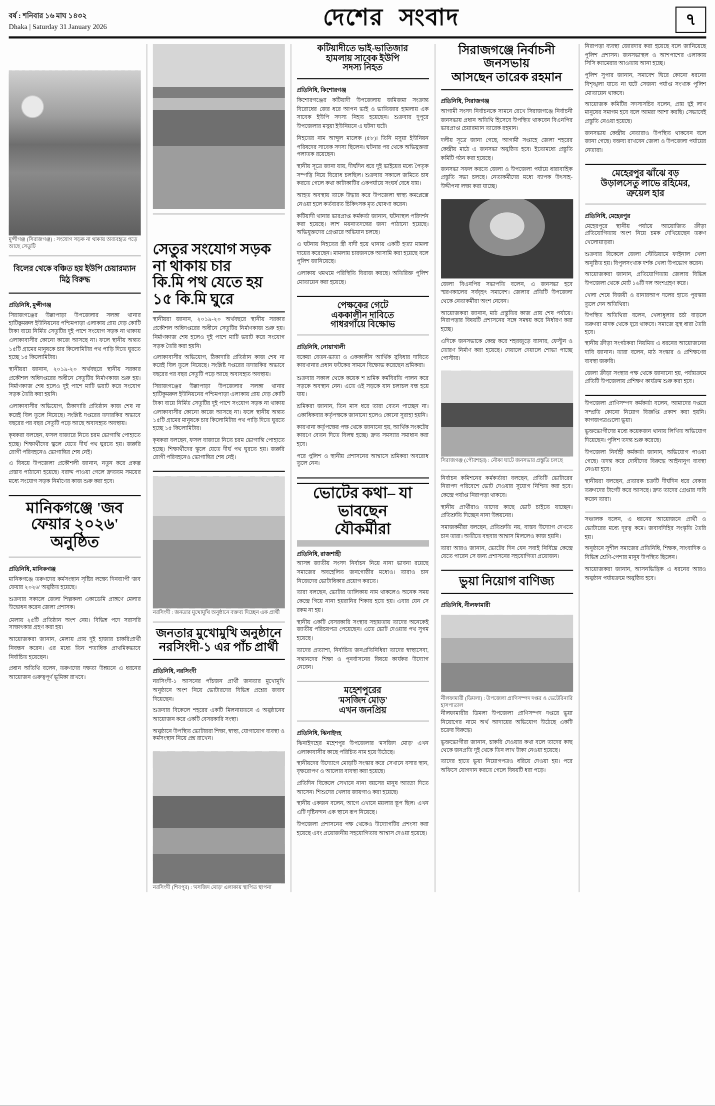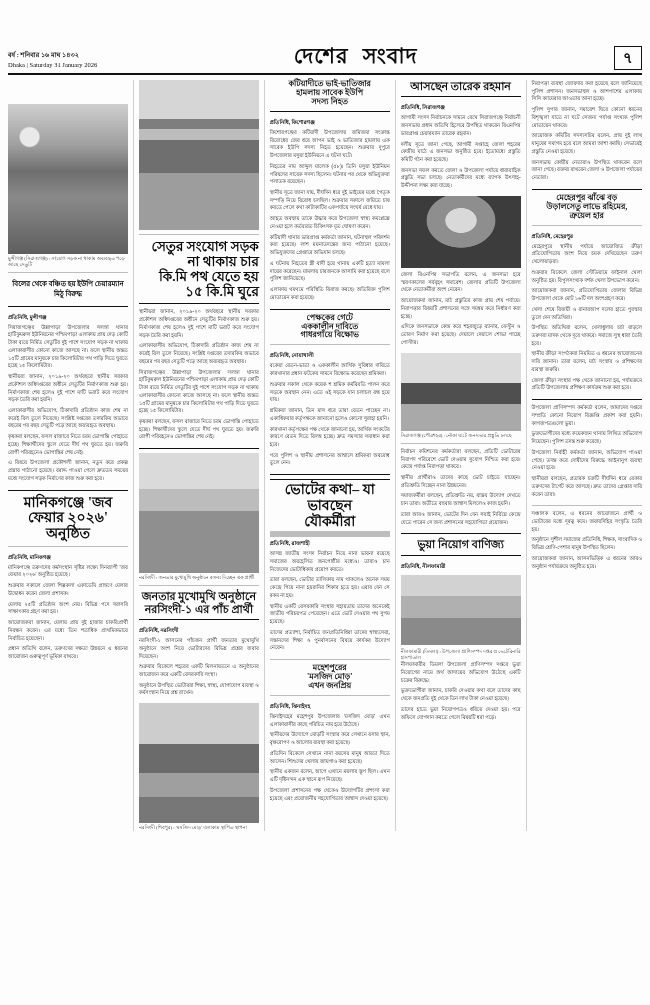--- a/index.html
+++ b/index.html
@@ -4,21 +4,21 @@
 <style>
   html,body{margin:0;padding:0;background:#b9b9b9;}
   body{font-family:"Liberation Serif", serif;}
   .page{
     width:650px;height:1005px;background:#fdfdfb;margin:0 auto;position:relative;
     box-sizing:border-box;padding:6px 8px 8px 8px;overflow:hidden;
     filter:grayscale(100%);
   }
   
   .masthead{display:flex;align-items:flex-start;
-    border-bottom:2px solid #111;padding-bottom:3px;margin-top:40px;}
+    border-bottom:2px solid #111;padding-bottom:3px;}
   .mh-left{font-size:6.5px;line-height:1.5;color:#111;padding-top:4px;}
   .mh-left .l1{font-weight:bold;}
   .mh-center{flex:1;text-align:center;}
   .mh-title{font-family:"Liberation Serif",serif;font-weight:bold;font-size:21px;
     letter-spacing:1px;color:#0b0b0b;line-height:1;}
   .mh-right{border:1.6px solid #111;width:26px;height:22px;display:flex;
     align-items:center;justify-content:center;font-size:15px;font-weight:bold;}
   
   .grid{display:flex;gap:5px;margin-top:5px;}
   .colA{width:126px;margin-top:24px;}
@@ -117,21 +117,21 @@
         <p>আয়োজকরা জানান, মেলায় প্রায় দুই হাজার চাকরিপ্রার্থী নিবন্ধন করেন। এর মধ্যে তিন শতাধিক প্রাথমিকভাবে নির্বাচিত হয়েছেন।</p>
         <p>প্রধান অতিথি বলেন, তরুণদের দক্ষতা উন্নয়নে এ ধরনের আয়োজন গুরুত্বপূর্ণ ভূমিকা রাখবে।</p>
       </div>
     </div>
 
     <div class="vsep"></div>
 
     <div class="col colB">
       <div style="height:150px" class="photo ph-bridge"></div>
       <div class="rule-thin"></div>
-      <div class="hl hdr-big" style="text-align:right;margin-top:0">
+      <div class="hl hdr-big" style="text-align:left;margin-top:20px">
         <div>সেতুর সংযোগ সড়ক না থাকায় চার</div>
         <div>কি.মি পথ যেতে হয় ১৫ কি.মি ঘুরে</div>
       </div>
       <div class="rule"></div>
       <div class="body">
         <p>স্থানীয়রা জানান, ২০১৯-২০ অর্থবছরে স্থানীয় সরকার প্রকৌশল অধিদপ্তরের অধীনে সেতুটির নির্মাণকাজ শুরু হয়। নির্মাণকাজ শেষ হলেও দুই পাশে মাটি ভরাট করে সংযোগ সড়ক তৈরি করা হয়নি।</p>
         <p>এলাকাবাসীর অভিযোগ, ঠিকাদারি প্রতিষ্ঠান কাজ শেষ না করেই বিল তুলে নিয়েছে। সংশ্লিষ্ট দপ্তরের তদারকির অভাবে বছরের পর বছর সেতুটি পড়ে আছে অব্যবহৃত অবস্থায়।</p>
         <p>সিরাজগঞ্জের উল্লাপাড়া উপজেলার সলঙ্গা থানার হাটিকুমরুল ইউনিয়নের পশ্চিমপাড়া এলাকায় প্রায় দেড় কোটি টাকা ব্যয়ে নির্মিত সেতুটির দুই পাশে সংযোগ সড়ক না থাকায় এলাকাবাসীর কোনো কাজে আসছে না। ফলে স্থানীয় অন্তত ১৫টি গ্রামের মানুষকে চার কিলোমিটার পথ পাড়ি দিতে ঘুরতে হচ্ছে ১৫ কিলোমিটার।</p>
         <p>কৃষকরা বলছেন, ফসল বাজারে নিতে চরম ভোগান্তি পোহাতে হচ্ছে। শিক্ষার্থীদের স্কুলে যেতে দীর্ঘ পথ ঘুরতে হয়। জরুরি রোগী পরিবহনেও ভোগান্তির শেষ নেই।</p>
       </div>
@@ -214,20 +214,21 @@
         <p>প্রতিদিন বিকেলে সেখানে নানা বয়সের মানুষ আড্ডা দিতে আসেন। শিশুদের খেলার জায়গাও করা হয়েছে।</p>
         <p>স্থানীয় একজন বলেন, আগে এখানে ময়লার স্তূপ ছিল। এখন এটি দৃষ্টিনন্দন এক স্থানে রূপ নিয়েছে।</p>
         <p>উপজেলা প্রশাসনের পক্ষ থেকেও উদ্যোগটির প্রশংসা করা হয়েছে এবং প্রয়োজনীয় সহযোগিতার আশ্বাস দেওয়া হয়েছে।</p>
       </div>
     </div>
 
     <div class="vsep"></div>
 
     <div class="col colD">
       <div class="hl hdr-mid">
+        <div>সিরাজগঞ্জে নির্বাচনী জনসভায়</div>
         <div>আসছেন তারেক রহমান</div>
       </div>
       <div class="rule"></div>
       <div class="byline">প্রতিনিধি, সিরাজগঞ্জ</div>
       <div class="body">
         <p>আগামী সংসদ নির্বাচনকে সামনে রেখে সিরাজগঞ্জে নির্বাচনী জনসভায় প্রধান অতিথি হিসেবে উপস্থিত থাকবেন বিএনপির ভারপ্রাপ্ত চেয়ারম্যান তারেক রহমান।</p>
         <p>দলীয় সূত্রে জানা গেছে, আগামী সপ্তাহে জেলা শহরের কেন্দ্রীয় মাঠে এ জনসভা অনুষ্ঠিত হবে। ইতোমধ্যে প্রস্তুতি কমিটি গঠন করা হয়েছে।</p>
         <p>জনসভা সফল করতে জেলা ও উপজেলা পর্যায়ে ধারাবাহিক প্রস্তুতি সভা চলছে। নেতাকর্মীদের মধ্যে ব্যাপক উৎসাহ-উদ্দীপনা লক্ষ্য করা যাচ্ছে।</p>
       </div>
       <div class="photo ph-portrait" style="height:72px;margin:3px 0"></div>

